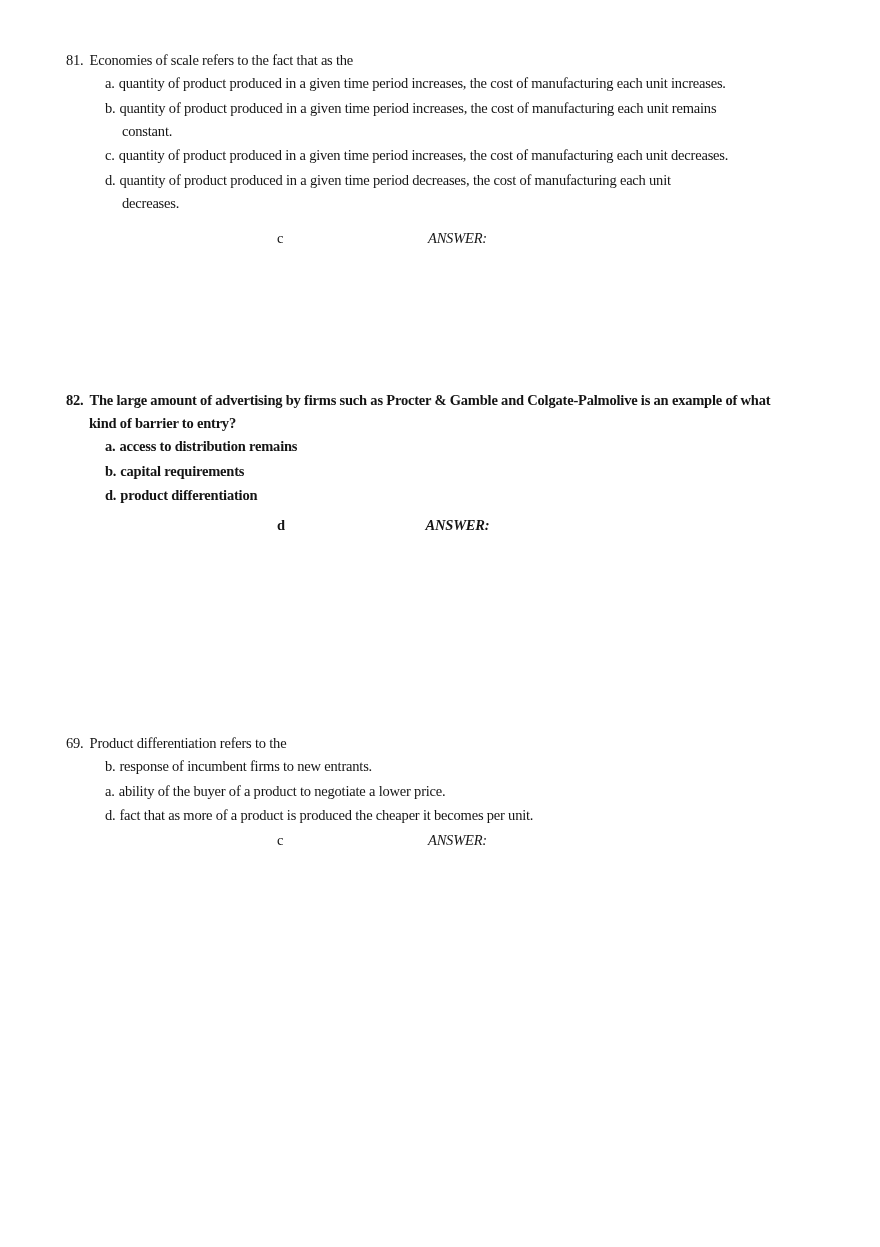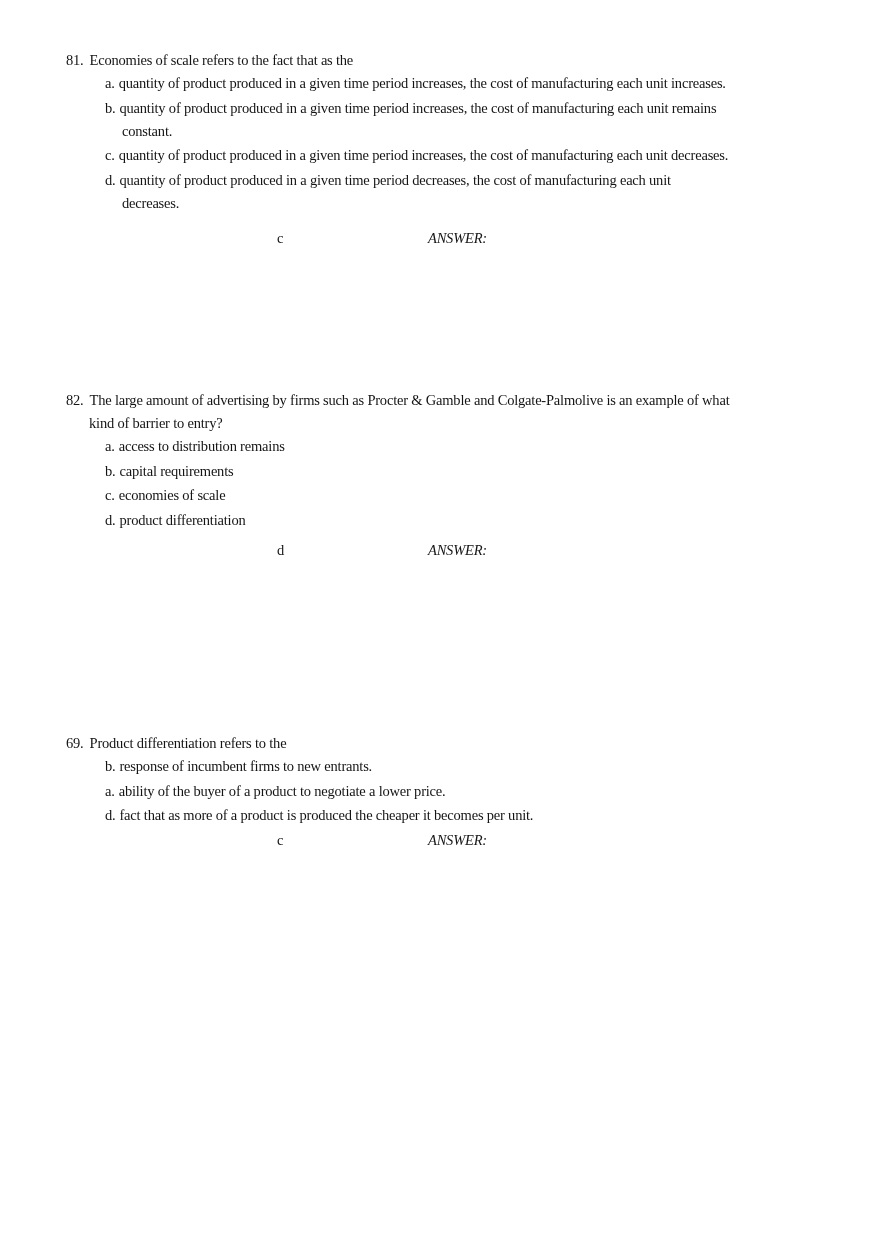--- a/index.html
+++ b/index.html
@@ -15,21 +15,21 @@
     color: #141414;
     white-space: nowrap;
   }
   .question {
     position: absolute;
     left: 66px;
     width: 760px;
     line-height: 23px;
   }
   #q81 { top: 49px; }
-  #q82 { top: 389px; }
+  #q82 { top: 389px; font-weight: bold; }
   #q83 { top: 732px; }
   .stem {
     padding-left: 23px;
     text-indent: -23px;
   }
   .q-number { margin-right: 6px; }
   .options { margin-left: 39px; }
   .option {
     padding-left: 17px;
     text-indent: -17px;
@@ -97,23 +97,20 @@
       <span>kind of barrier to entry?</span>
     </div>
     <div class="options">
       <div class="option">
         <span class="opt-letter">a.</span><span>access to distribution remains</span>
       </div>
       <div class="option">
         <span class="opt-letter">b.</span><span>capital requirements</span>
       </div>
       <div class="option">
-        <span class="opt-letter">c.</span><span>economies of scale</span>
-      </div>
-      <div class="option">
         <span class="opt-letter">d.</span><span>product differentiation</span>
       </div>
     </div>
     <div class="answer-row">
       <span class="answer-label">ANSWER:</span>
       <span class="answer-value">d</span>
     </div>
   </section>
 
   <section class="question" id="q83">

